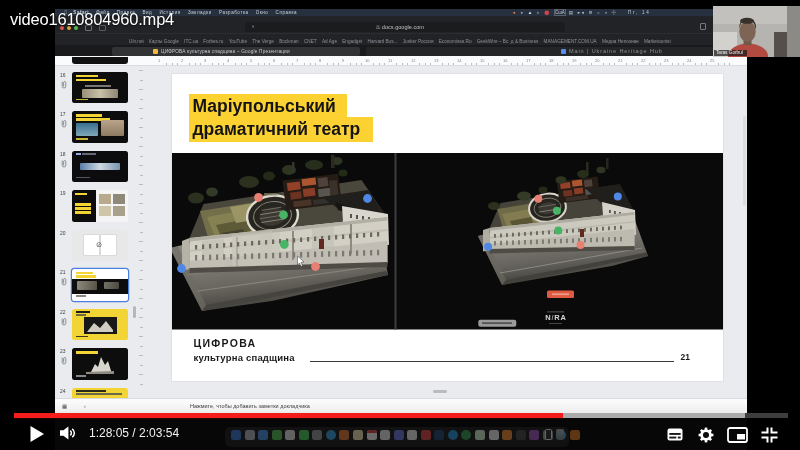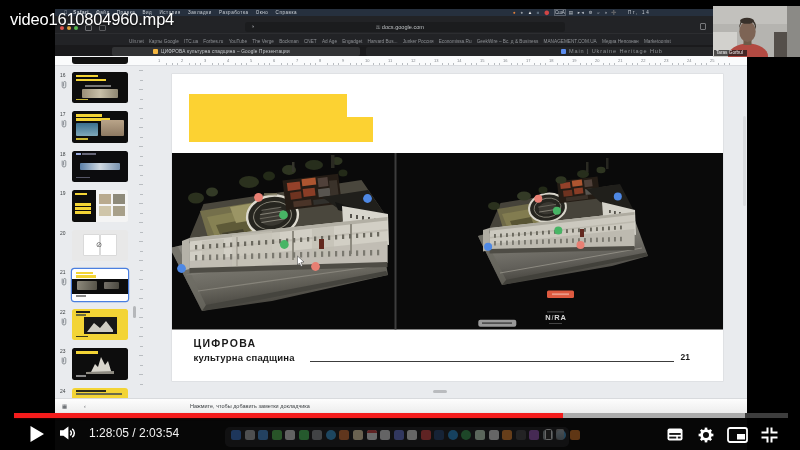--- a/index.html
+++ b/index.html
@@ -280,20 +280,21 @@
             <div class="abs" style="left:4px;top:5.5px;width:46px;height:2px;background:#6a6a4a;"></div>
           </div>
         <div class="abs tt" style="left:5px;top:322.9px;font-size:9px;color:#3c4043;transform:scale(0.55);">24</div>
         <div class="abs" style="left:77.5px;top:240px;width:3px;height:12px;background:#b5b7ba;border-radius:1.5px;"></div>
       </div>
 
       <div class="abs" id="slide" style="left:116.5px;top:18.4px;width:551.3px;height:307.1px;background:#fff;box-shadow:0 0 0 0.5px #d5d7da;">
 
         <div class="abs" style="left:17.5px;top:19.6px;width:158px;height:23px;background:#fcd232;"></div>
         <div class="abs" style="left:17.5px;top:42.6px;width:184px;height:25px;background:#fcd232;"></div>
+        <div class="abs" style="left:21px;top:21px;font-size:17.5px;line-height:23px;font-weight:bold;color:#141414;letter-spacing:0;">Маріупольський<br>драматичний театр</div>
 
         <svg class="abs" style="left:0;top:79px;" width="551.3" height="176.5" viewBox="0 0 551.3 176.5">
           <defs>
             <linearGradient id="gndL" x1="0" y1="0" x2="0.25" y2="1">
               <stop offset="0" stop-color="#94928a"></stop>
                 <stop offset="0.5" stop-color="#828078"></stop>
                 <stop offset="0.78" stop-color="#68665e"></stop>
                 <stop offset="1" stop-color="#44423c"></stop>
             </linearGradient>
             <linearGradient id="gndR" x1="0" y1="0" x2="0.25" y2="1">

